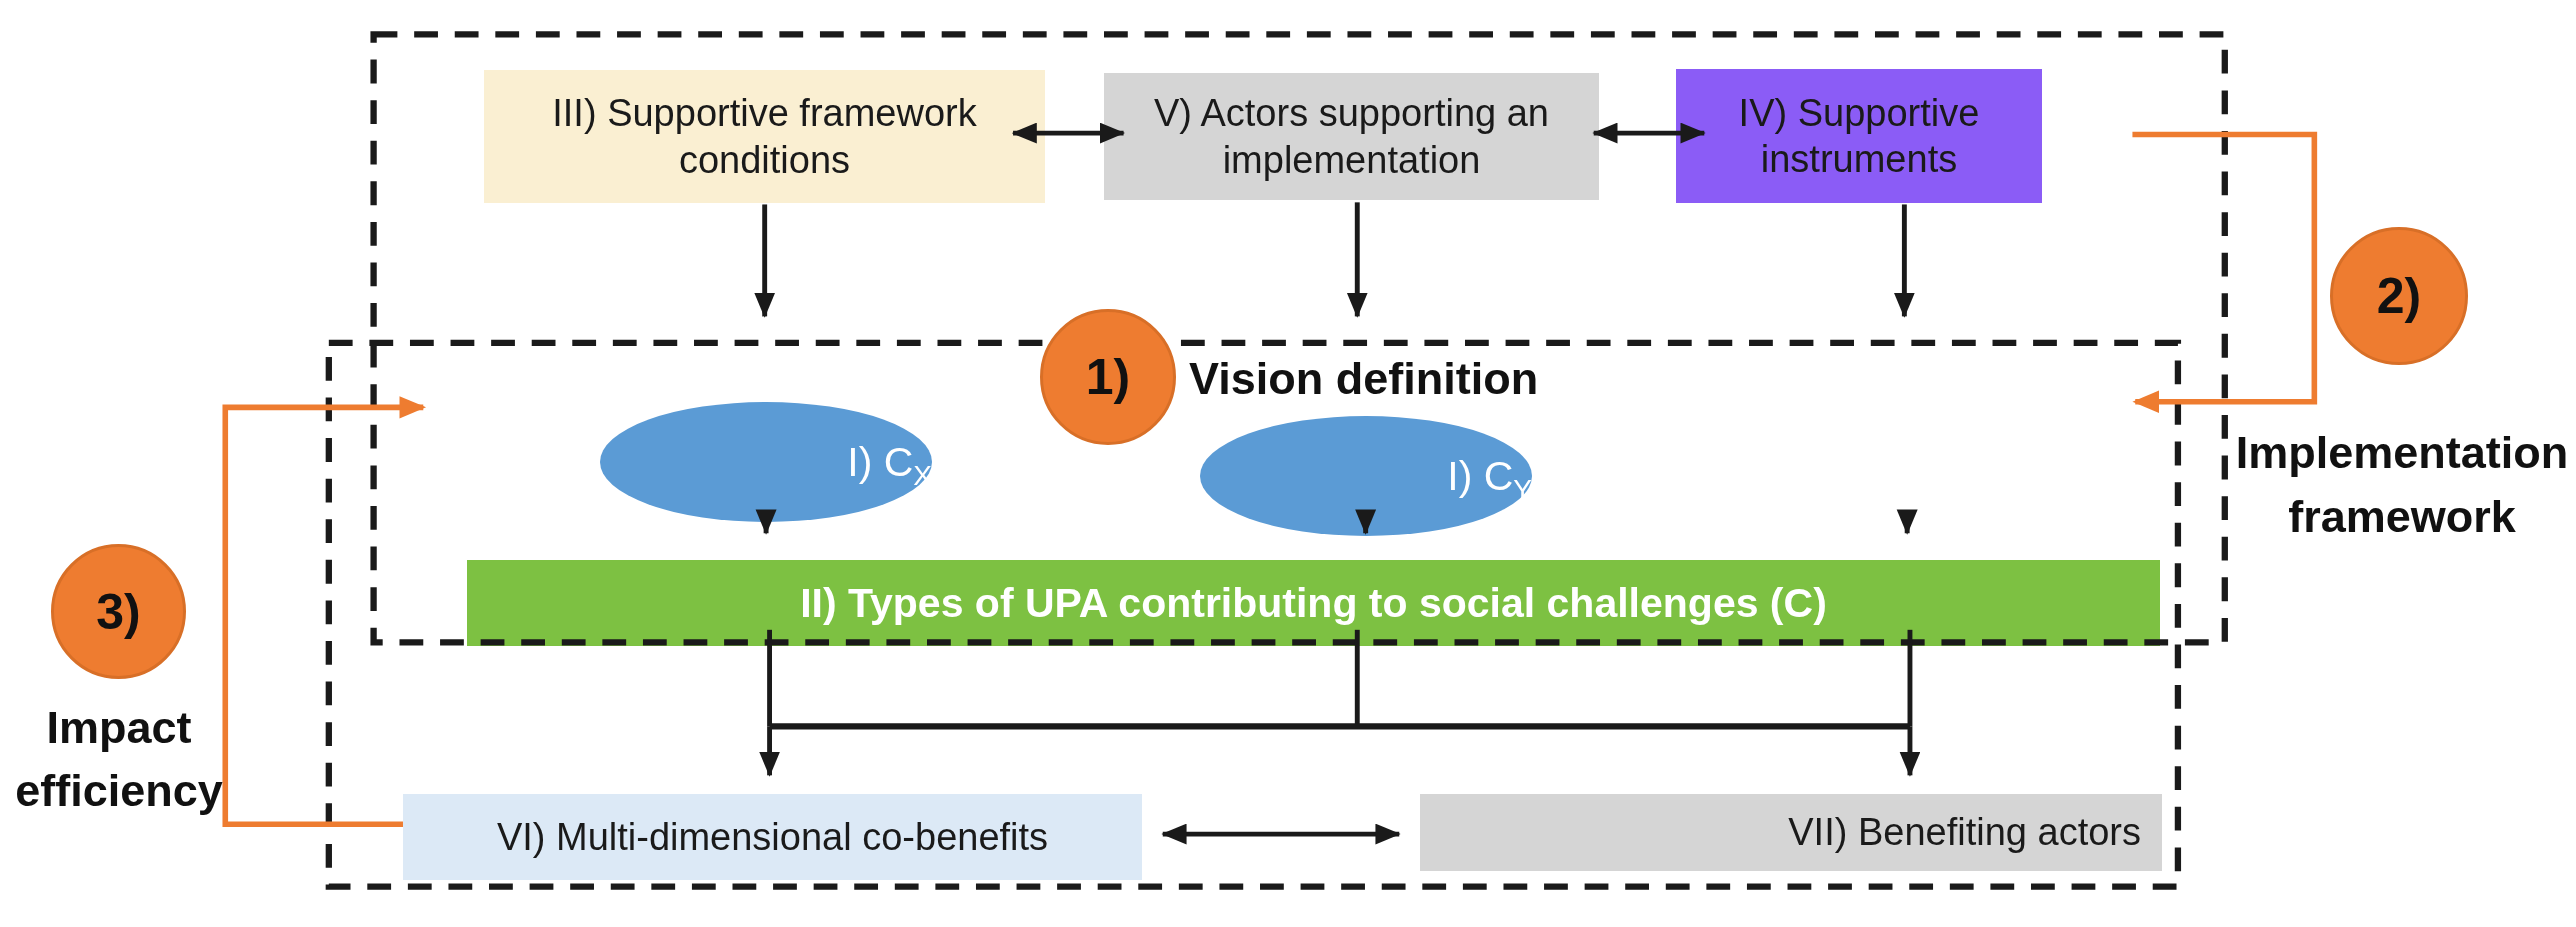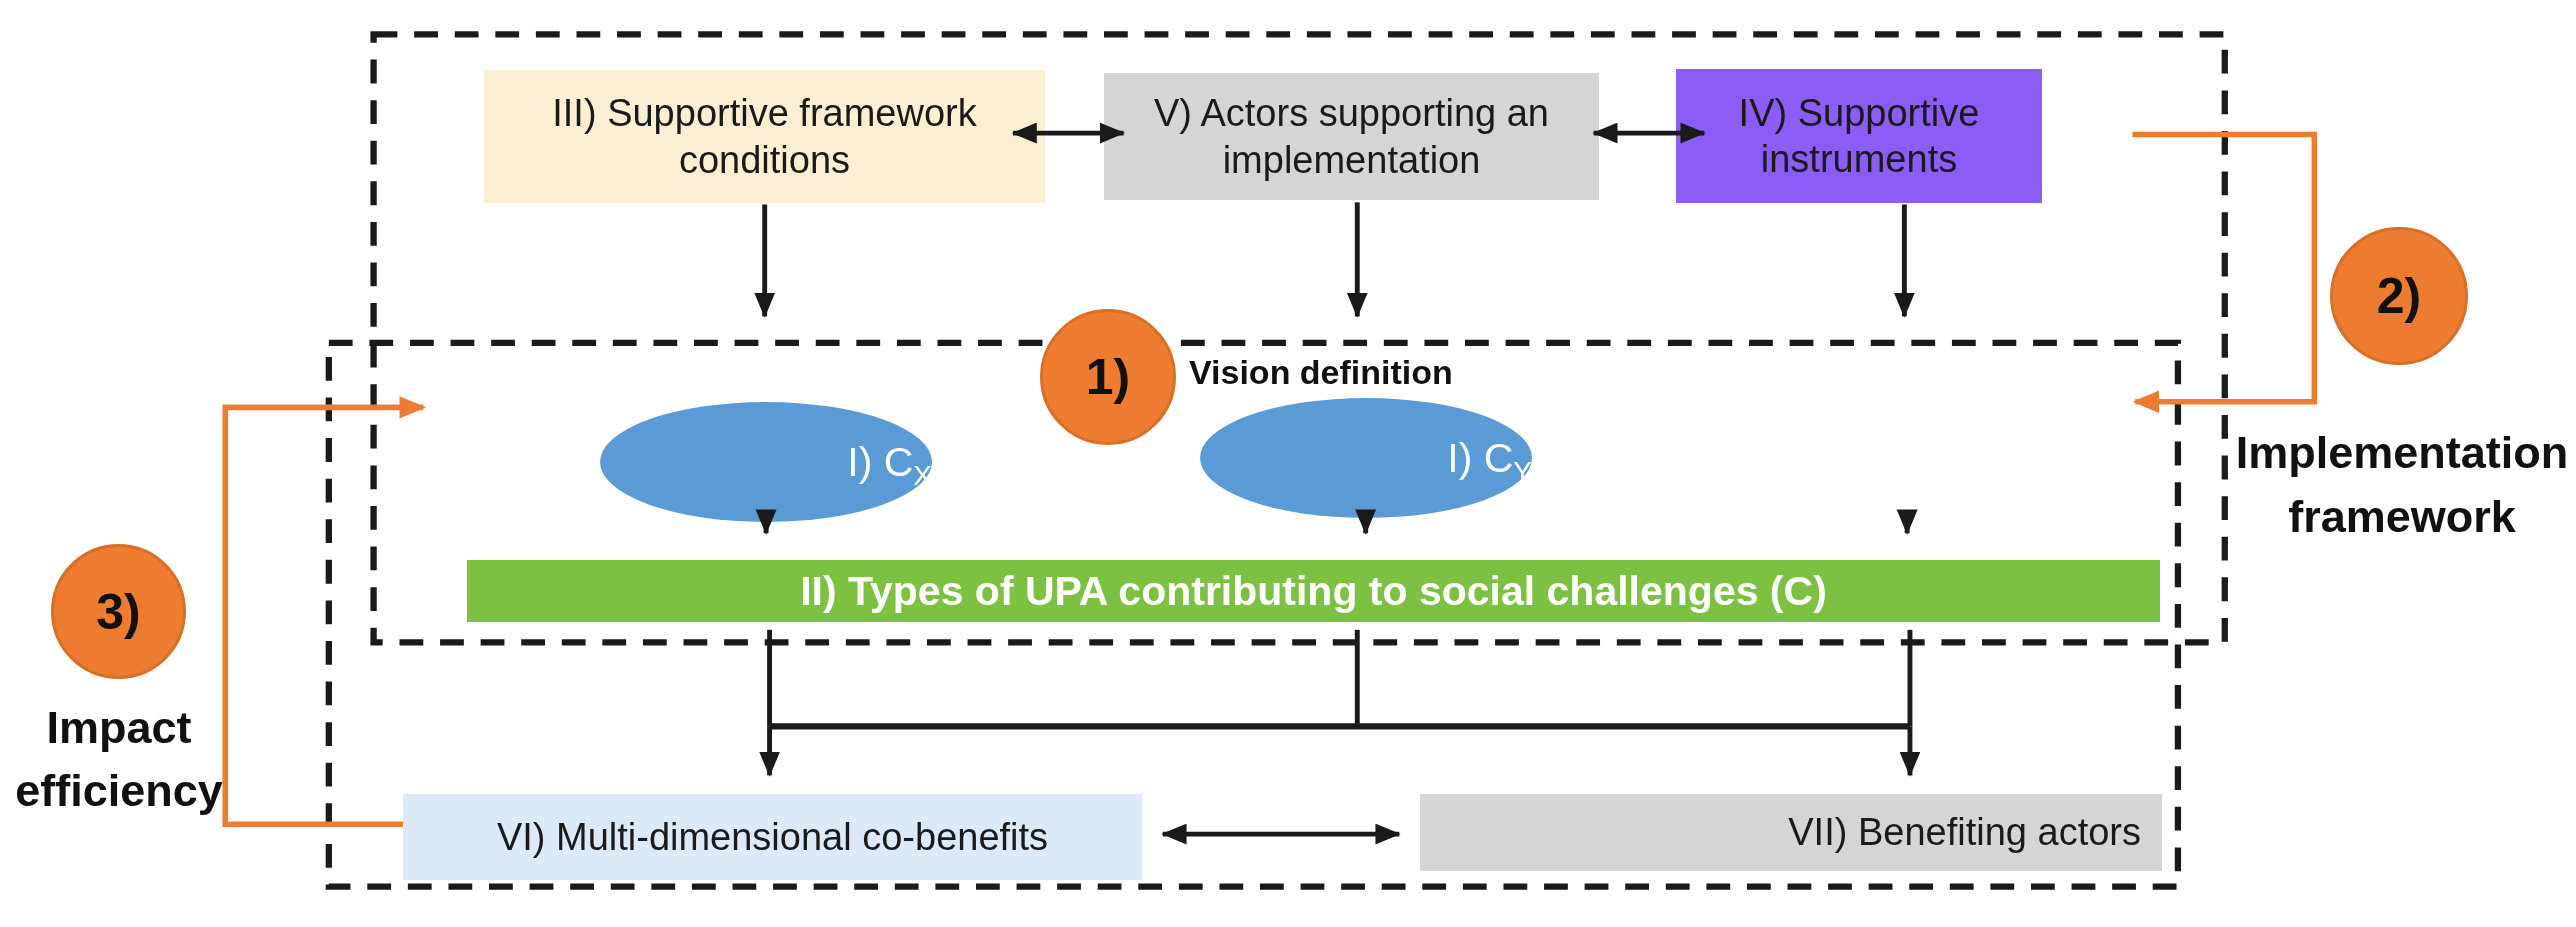--- a/index.html
+++ b/index.html
@@ -32,25 +32,25 @@
     <div class="inner">V) Actors supporting an implementation</div>
   </div>
 
   <div class="box abs" style="left:1676px;top:69px;width:366px;height:134px;background:#8b5cf6;">
     <div class="inner" style="padding:0 38px;">IV) Supportive instruments</div>
   </div>
 
   <div class="ellipse abs" style="left:600px;top:402px;width:332px;height:120px;background:#5B9BD5;">
     <span><span>I) C</span><span class="sub">X</span></span>
   </div>
-  <div class="ellipse abs" style="left:1200px;top:398px;width:332px;height:120px;background:#5B9BD5;">
+  <div class="ellipse abs" style="left:1200px;top:416px;width:332px;height:120px;background:#5B9BD5;">
     <span><span>I) C</span><span class="sub">Y</span></span>
   </div>
 
-  <div class="bar abs" style="left:467px;top:560px;width:1693px;height:62px;background:#7DC142;">
+  <div class="bar abs" style="left:467px;top:560px;width:1693px;height:86px;background:#7DC142;">
     <span>II) Types of UPA contributing to social challenges (C)</span>
   </div>
 
   <div class="box abs" style="left:403px;top:794px;width:739px;height:86px;background:#DCE9F6;">
     <div class="inner">VI) Multi-dimensional co-benefits</div>
   </div>
   <div class="box abs" style="left:1420px;top:794px;width:742px;height:77px;background:#D5D5D5;justify-content:flex-end;">
     <div class="inner">VII) Benefiting actors</div>
   </div>
 
@@ -99,21 +99,21 @@
   <div class="badge abs" style="left:1040px;top:309px;width:130px;height:130px;background:#EE7C30;border:3.5px solid #d8username:#d86f27;border:3.5px solid #d86f27;">
     <span>1)</span>
   </div>
   <div class="badge abs" style="left:2330px;top:227px;width:132px;height:132px;background:#EE7C30;border:3.5px solid #d86f27;">
     <span>2)</span>
   </div>
   <div class="badge abs" style="left:51px;top:544px;width:129px;height:129px;background:#EE7C30;border:3.5px solid #d86f27;">
     <span>3)</span>
   </div>
 
-  <div class="freelabel abs" style="left:1189px;top:353px;font-size:34px;white-space:nowrap;text-align:center;">
+  <div class="freelabel abs" style="left:1189px;top:353px;font-size:45px;white-space:nowrap;text-align:center;">
     <span>Vision definition</span>
   </div>
 
   <div class="freelabel abs" style="left:2227px;top:421px;width:350px;font-size:45px;line-height:1.42;">
     <span>Implementation framework</span>
   </div>
 
   <div class="freelabel abs" style="left:-24.5px;top:696px;width:287px;font-size:45px;line-height:1.4;">
     <span>Impact efficiency</span>
   </div>

